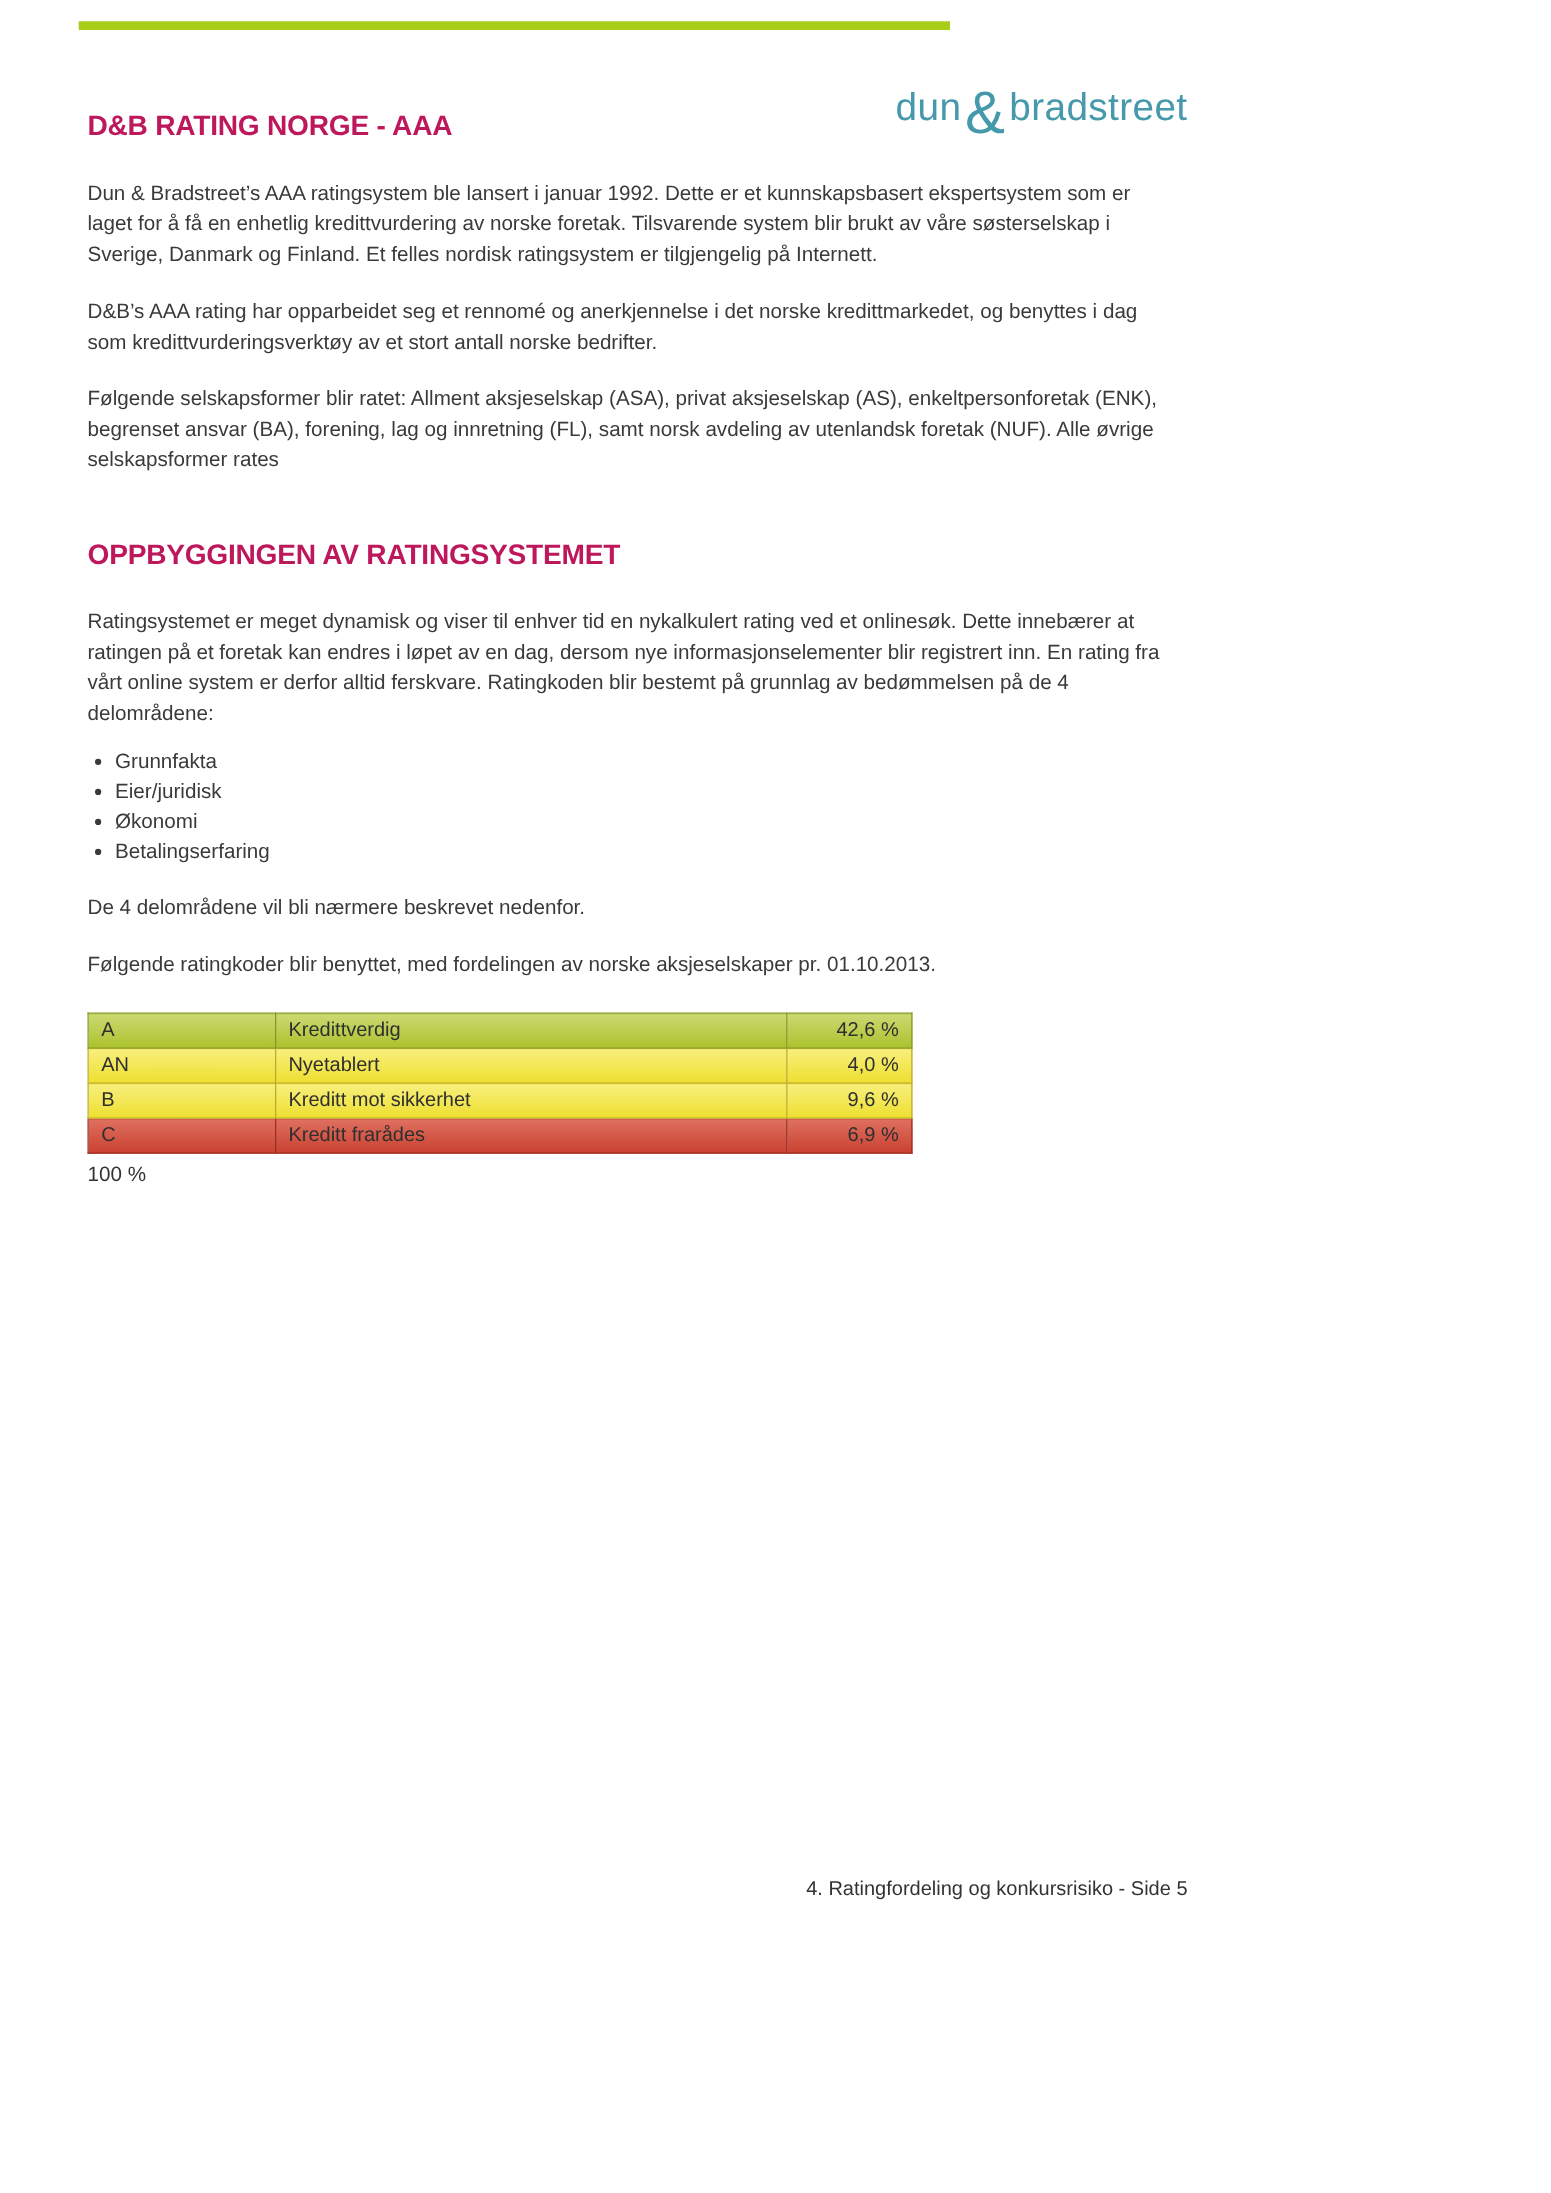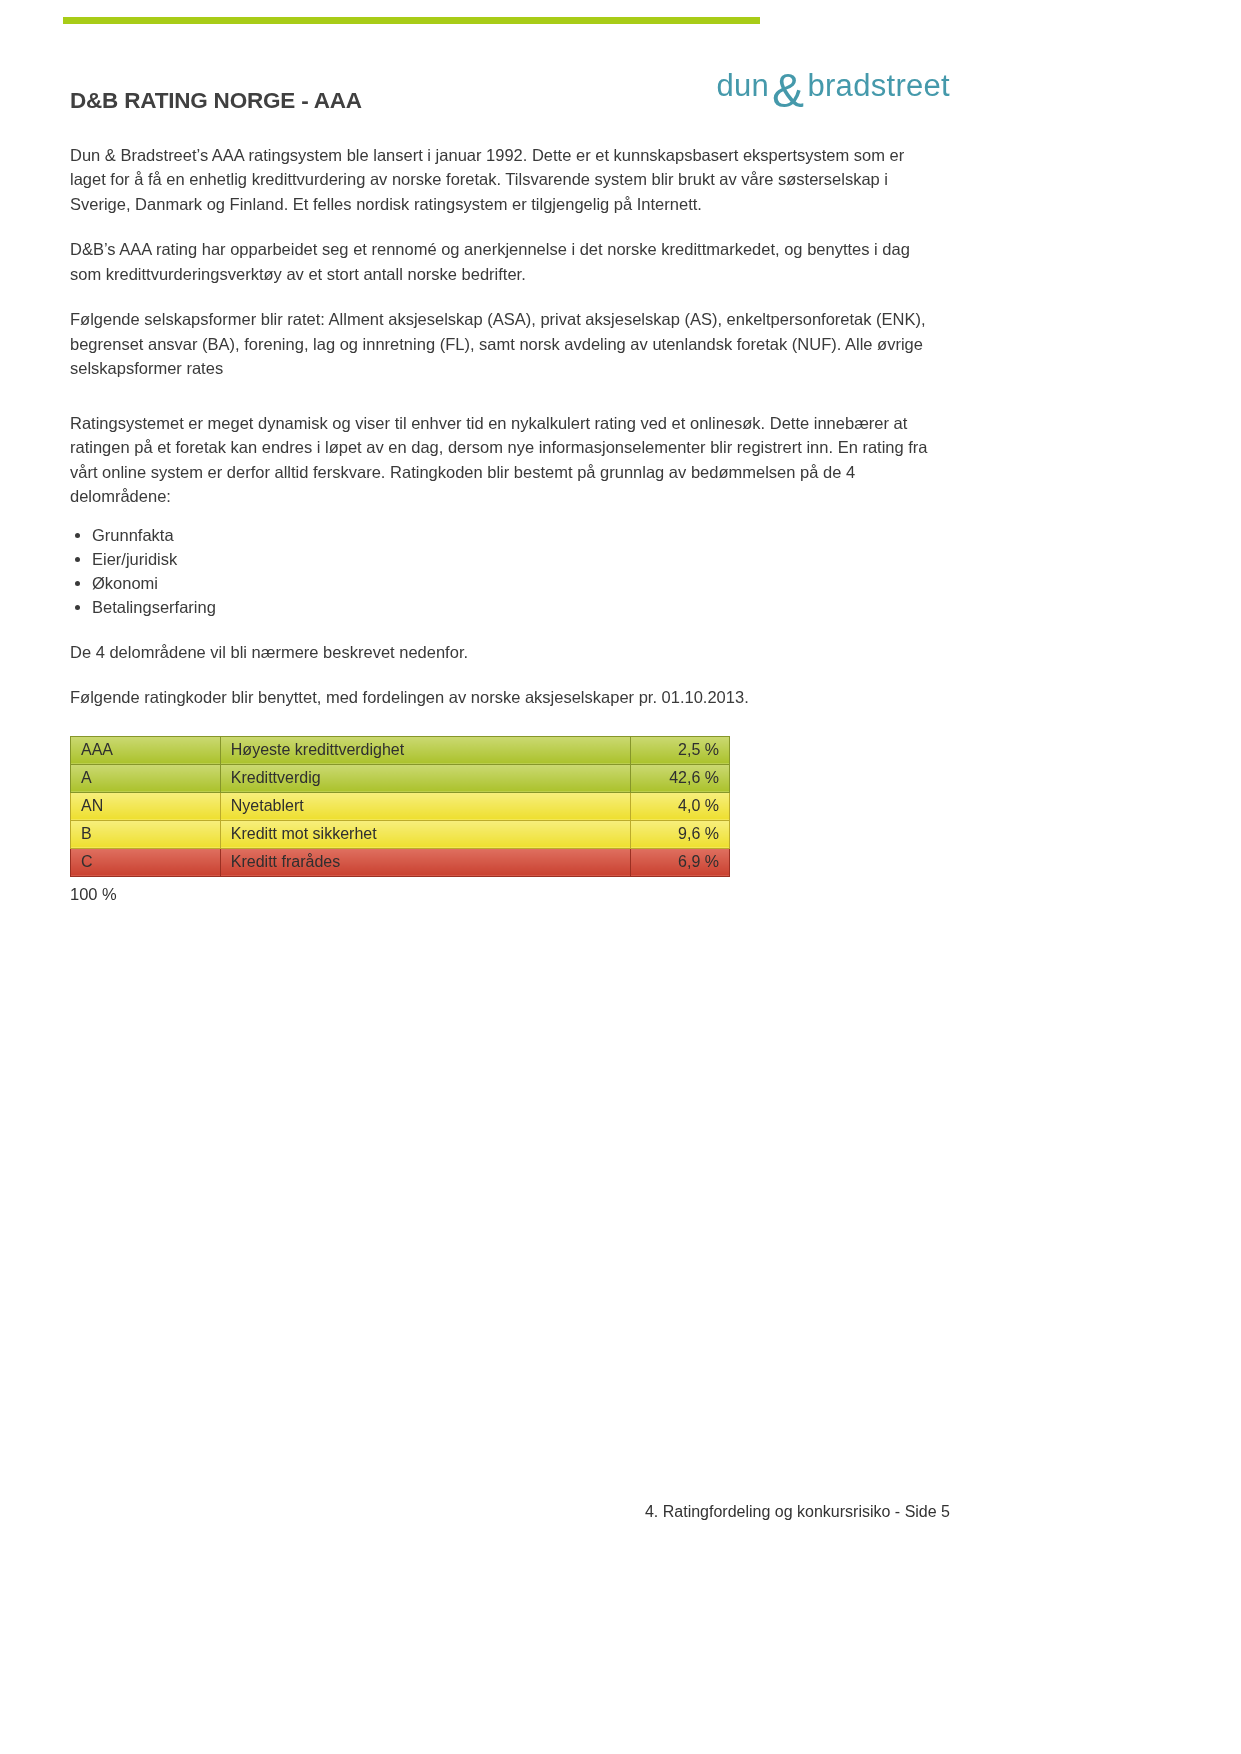--- a/index.html
+++ b/index.html
@@ -51,21 +51,21 @@
     margin: 17px 0 0 63px;
   }
 
   
   h2.section-heading {
     margin: 66px 0 0 70px;
     font-size: 22.5px;
     line-height: 1;
     font-weight: 800;
     letter-spacing: -0.2px;
-    color: #404040;
+    color: #be185d;
   }
   h2.section-heading.second { margin-top: 52px; }
 
   p.body-text {
     margin: 21px 70px 0 70px;
     width: 872px;
     font-size: 16.5px;
     line-height: 24.5px;
     color: #3a3a3a;
   }
@@ -140,39 +140,35 @@
     <span class="logo-word">bradstreet</span>
   </div>
 
   <div class="title-rule"></div>
 
   <h2 class="section-heading">D&amp;B RATING NORGE - AAA</h2>
   <p class="body-text first-after-heading">Dun &amp; Bradstreet’s AAA ratingsystem ble lansert i januar 1992. Dette er et kunnskapsbasert ekspertsystem som er laget for å få en enhetlig kredittvurdering av norske foretak. Tilsvarende system blir brukt av våre søsterselskap i Sverige, Danmark og Finland. Et felles nordisk ratingsystem er tilgjengelig på Internett.</p>
   <p class="body-text">D&amp;B’s AAA rating har opparbeidet seg et rennomé og anerkjennelse i det norske kredittmarkedet, og benyttes i dag som kredittvurderingsverktøy av et stort antall norske bedrifter.</p>
   <p class="body-text">Følgende selskapsformer blir ratet: Allment aksjeselskap (ASA), privat aksjeselskap (AS), enkeltpersonforetak (ENK), begrenset ansvar (BA), forening, lag og innretning (FL), samt norsk avdeling av utenlandsk foretak (NUF). Alle øvrige selskapsformer rates</p>
 
+  <h2 class="section-heading second">OPPBYGGINGEN AV RATINGSYSTEMET</h2>
   <p class="body-text first-after-heading">Ratingsystemet er meget dynamisk og viser til enhver tid en nykalkulert rating ved et onlinesøk. Dette innebærer at ratingen på et foretak kan endres i løpet av en dag, dersom nye informasjonselementer blir registrert inn. En rating fra vårt online system er derfor alltid ferskvare. Ratingkoden blir bestemt på grunnlag av bedømmelsen på de 4 delområdene:</p>
 
   <ul class="bullet-list">
     <li>Grunnfakta</li>
     <li>Eier/juridisk</li>
     <li>Økonomi</li>
     <li>Betalingserfaring</li>
   </ul>
 
   <p class="body-text">De 4 delområdene vil bli nærmere beskrevet nedenfor.</p>
   <p class="body-text">Følgende ratingkoder blir benyttet, med fordelingen av norske aksjeselskaper pr. 01.10.2013.</p>
 
   <table class="rating-table">
     <tbody>
-      <tr class="row-green">
-        <td class="col-code">AAA</td>
-        <td class="col-desc">Høyeste kredittverdighet</td>
-        <td class="col-pct">2,5 %</td>
-      </tr>
       <tr class="row-green">
         <td class="col-code">A</td>
         <td class="col-desc">Kredittverdig</td>
         <td class="col-pct">42,6 %</td>
       </tr>
       <tr class="row-yellow">
         <td class="col-code">AN</td>
         <td class="col-desc">Nyetablert</td>
         <td class="col-pct">4,0 %</td>
       </tr>

